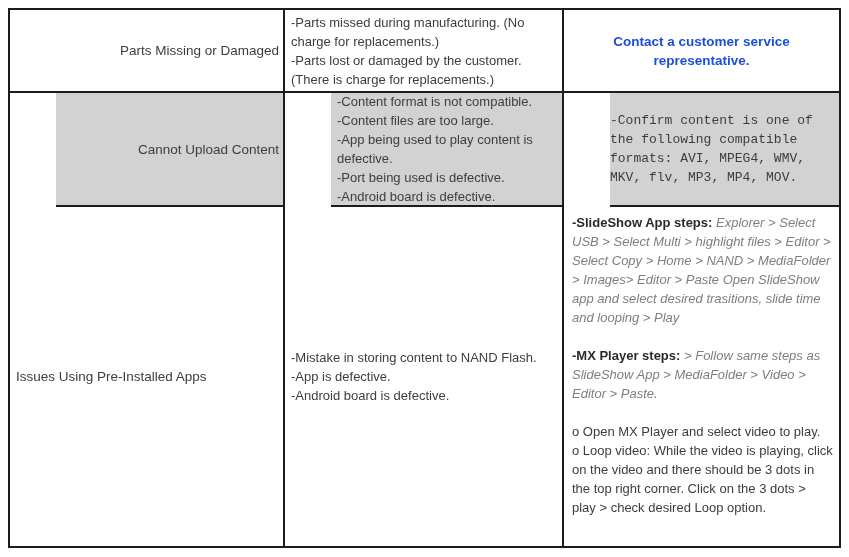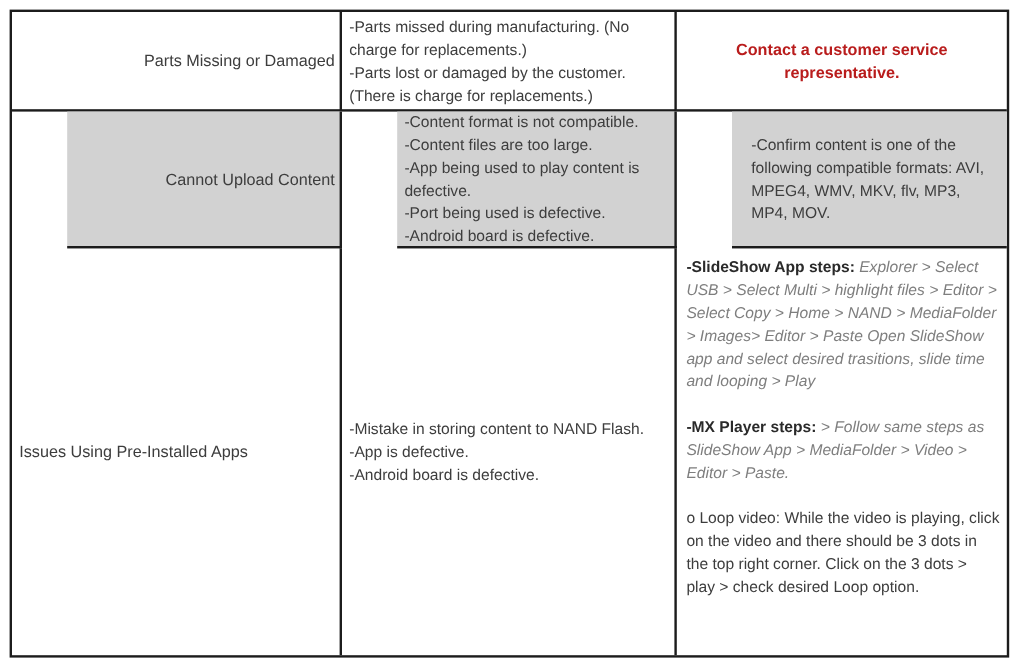--- a/index.html
+++ b/index.html
@@ -43,27 +43,28 @@
     padding: 2px 4px 2px 6px;
   }
   .sol-center-cell {
     display: flex;
     align-items: center;
     justify-content: center;
     text-align: center;
     padding: 0 32px;
     font-weight: bold;
     font-size: 13.5px;
-    color: #b91c1c;
+    color: #1d4ed8;
   }
   .sol-list-cell {
     display: flex;
     flex-direction: column;
     justify-content: center;
-    padding: 4px 6px 4px 16px;
+    padding: 4px 6px 4px 0;
+    font-family: Liberation Mono, monospace;
   }
   .sol-rich-cell {
     padding: 6px 6px 0 8px;
   }
   .para { margin: 0 0 19px 0; }
   .para-tight { margin: 0; }
   .b { font-weight: bold; color: #2a2a2a; }
   .i { font-style: italic; color: #7e7e7e; }
 </style>
 </head>
@@ -106,16 +107,17 @@
   </div>
   <div class="cell sol-rich-cell">
     <p class="para">
       <span class="b">-SlideShow App steps:</span>
       <span class="i">Explorer &gt; Select USB &gt; Select Multi &gt; highlight files &gt; Editor &gt; Select Copy &gt; Home &gt; NAND &gt; MediaFolder &gt; Images&gt; Editor &gt; Paste Open SlideShow app and select desired trasitions, slide time and looping &gt; Play</span>
     </p>
     <p class="para">
       <span class="b">-MX Player steps:</span>
       <span class="i">&gt; Follow same steps as SlideShow App &gt; MediaFolder &gt; Video &gt; Editor &gt; Paste.</span>
     </p>
+    <p class="para-tight">o Open MX Player and select video to play.</p>
     <p class="para-tight">o Loop video: While the video is playing, click on the video and there should be 3 dots in the top right corner. Click on the 3 dots &gt; play &gt; check desired Loop option.</p>
   </div>
 
 </div>
 
 </body></html>

